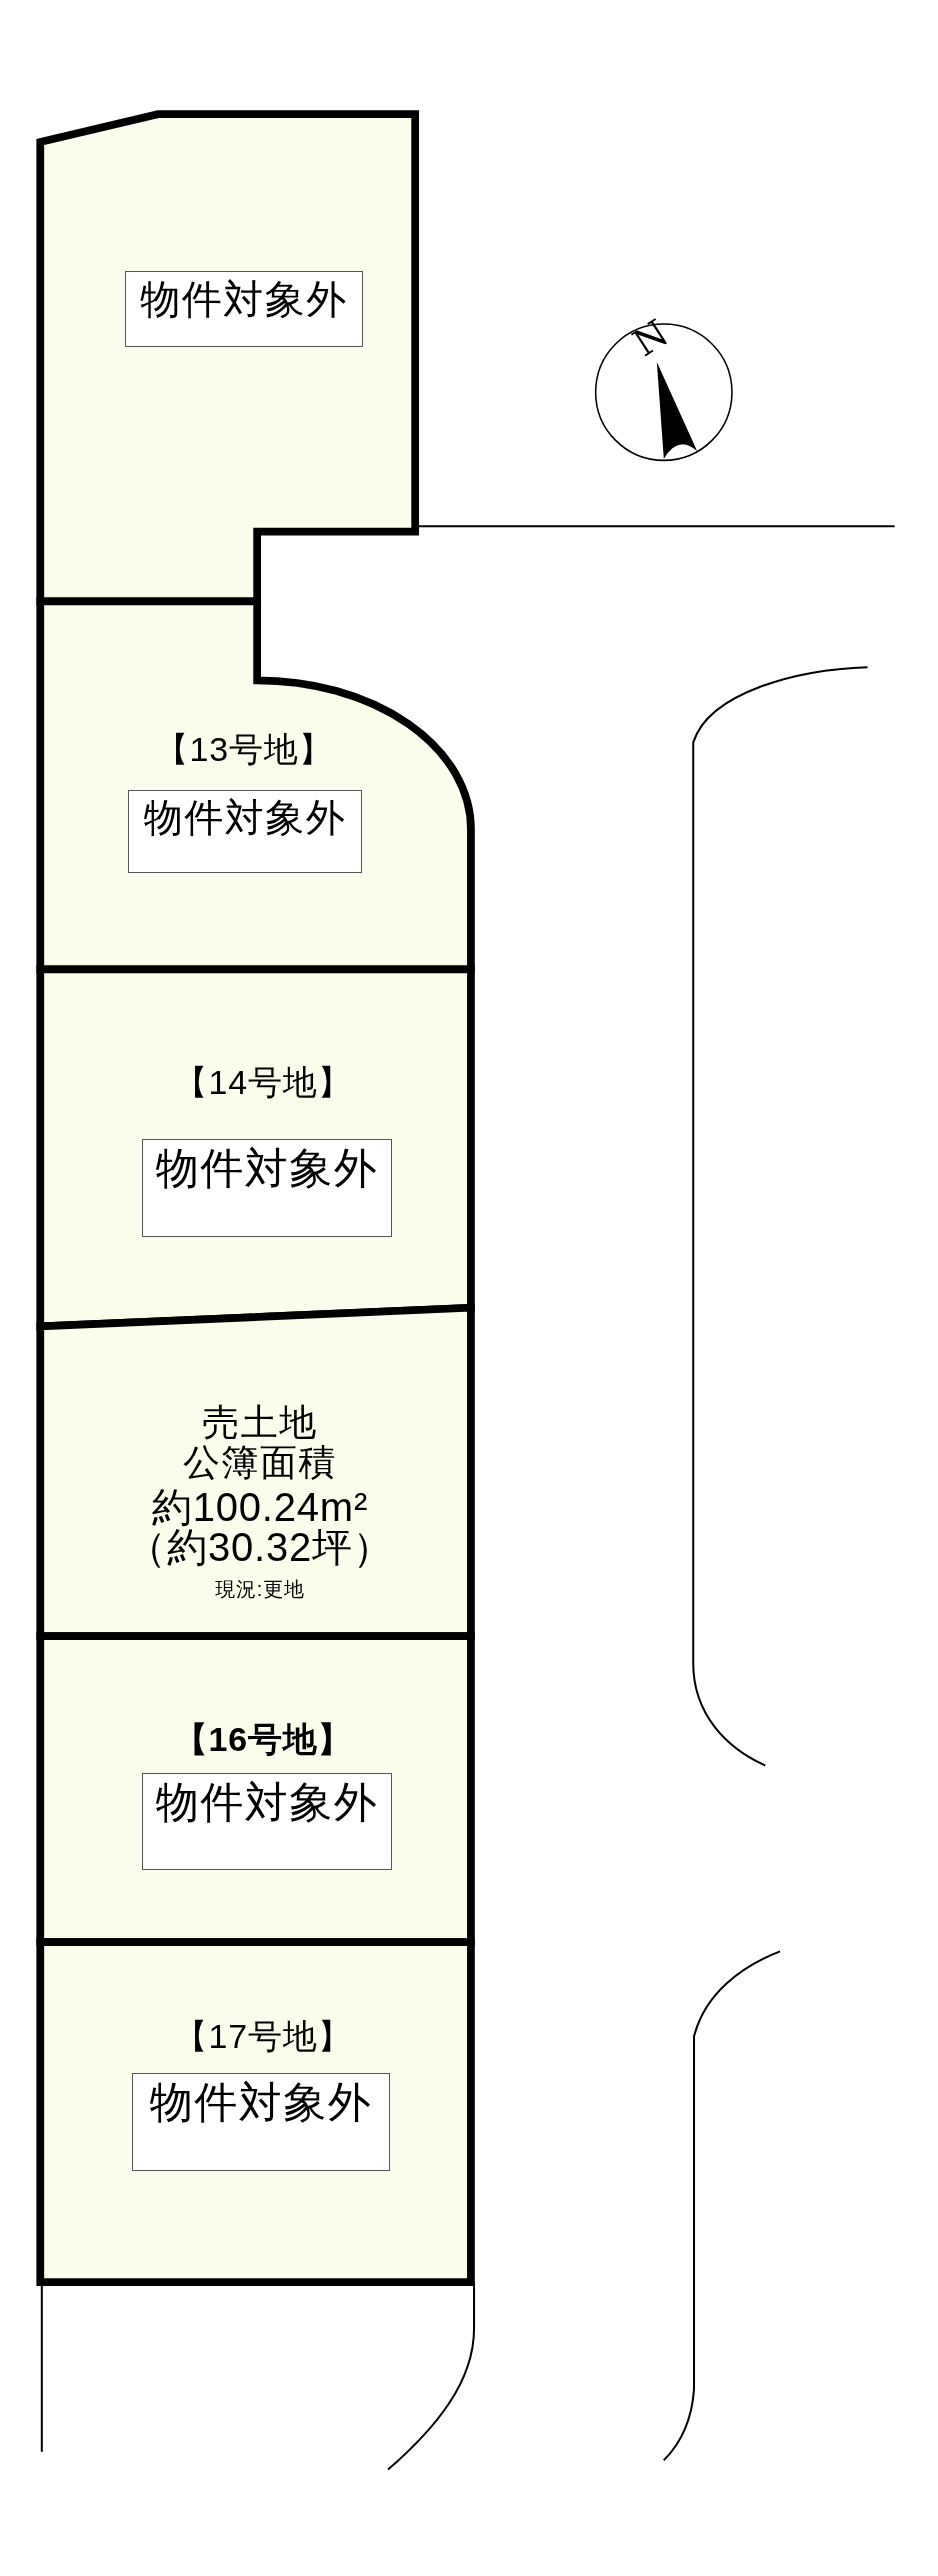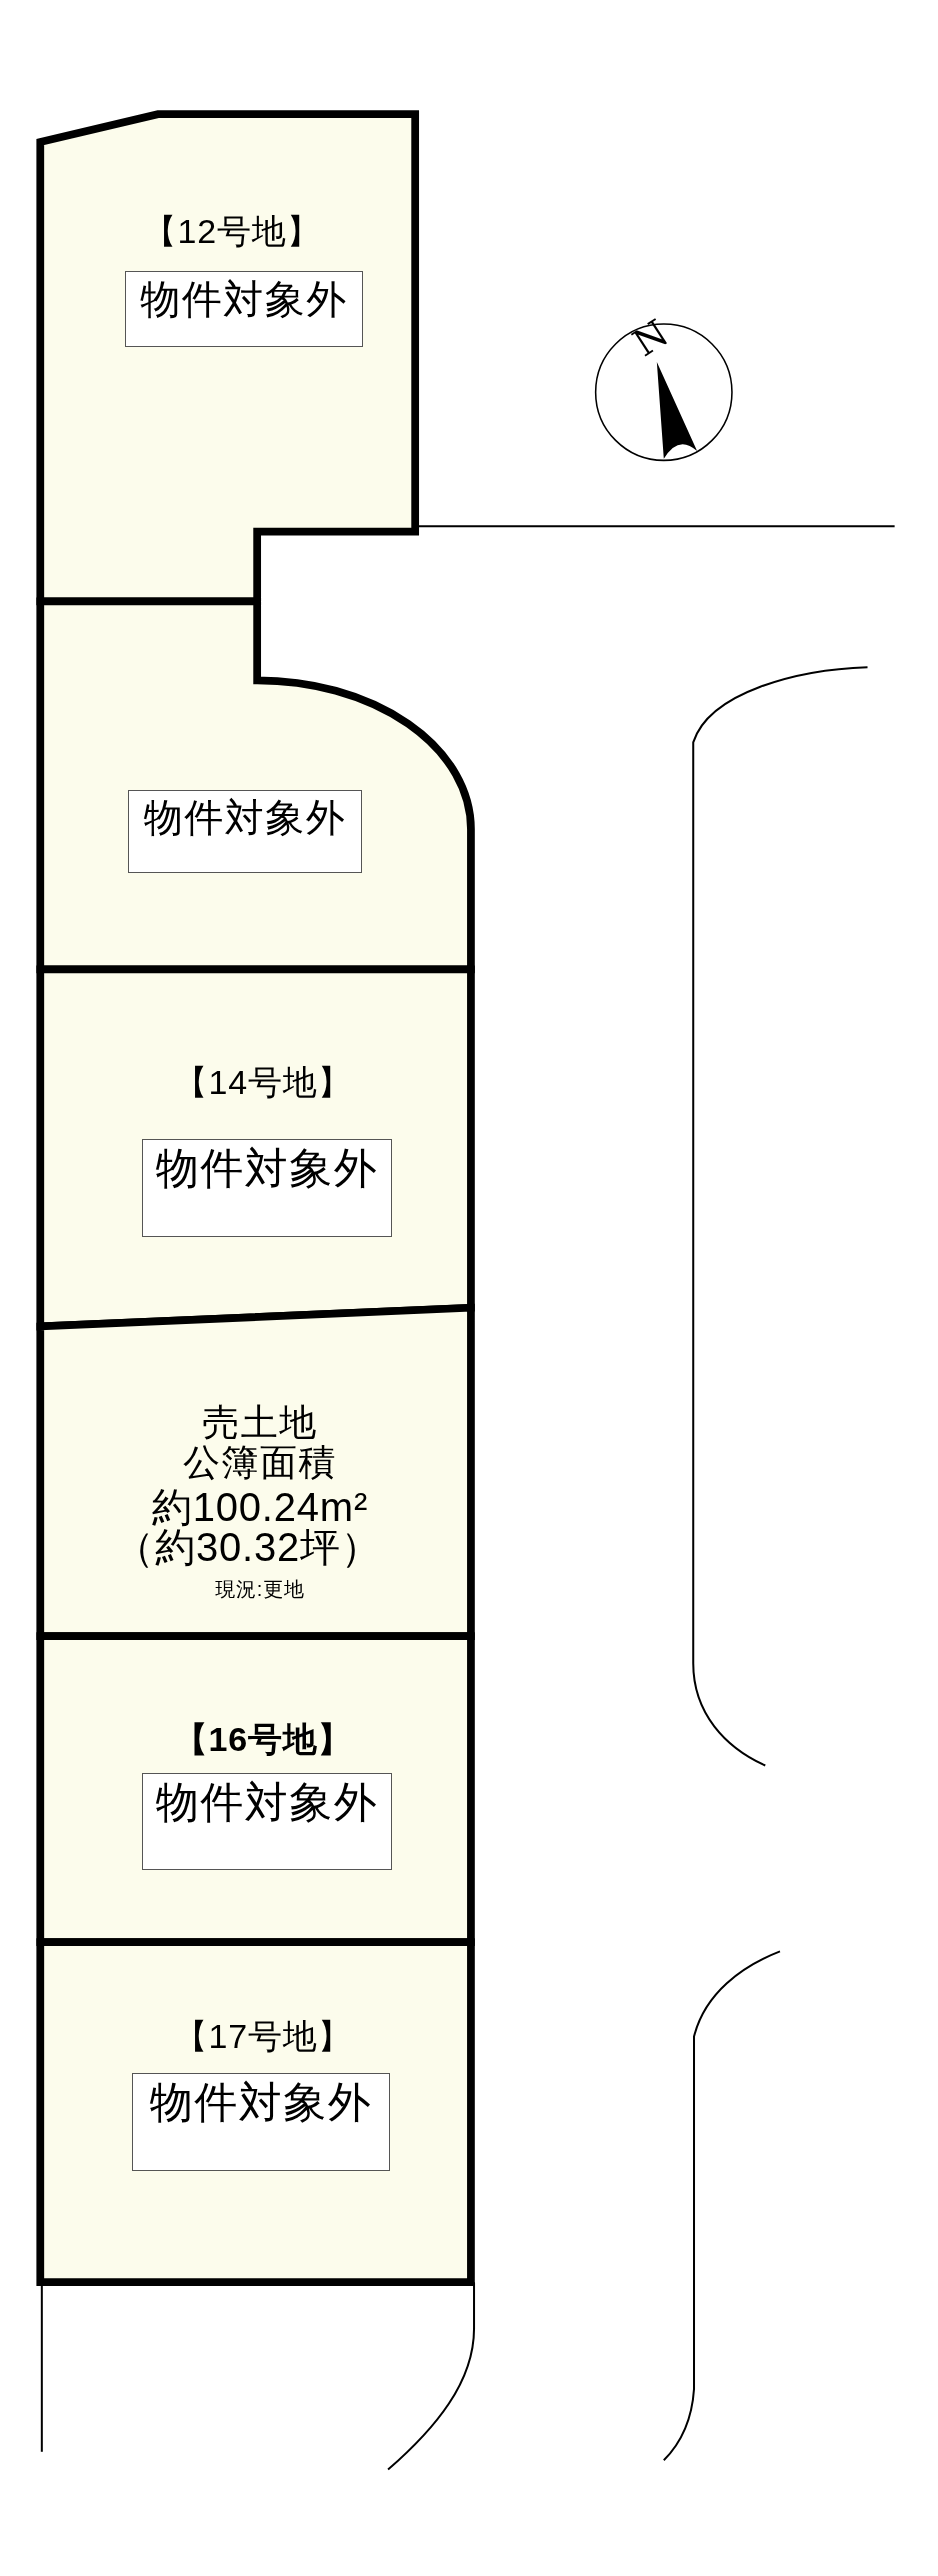--- a/index.html
+++ b/index.html
@@ -48,38 +48,38 @@
     <path class="roadline" d="M1007,2519 C958,2538 910,2573 896,2629 L896,3084 C893,3130 876,3157 857,3176"></path>
     <path class="roadline" d="M612,2946 L612,3006 C612,3075 562,3135 501,3188"></path>
     <path class="roadline" d="M54,2946 L54,3165"></path>
 
     <circle cx="857" cy="506" r="88" fill="none" stroke="#000" stroke-width="2"></circle>
     <path d="M848,467 L900,582 Q876,560 857,592 Z" fill="#000"></path>
   </svg>
 
   <div id="north-n">N</div>
 
-  <div class="txt plot-label" style="left:77px;top:209px;width:310px;">【12号地】</div>
   <div class="statusbox" style="left:125px;top:271px;width:236px;height:74px;font-size:40px;letter-spacing:1.5px;">
     <span>物件対象外</span>
   </div>
 
+  <div class="txt plot-label" style="left:89px;top:727px;width:310px;">【13号地】</div>
   <div class="statusbox" style="left:128px;top:790px;width:232px;height:81px;font-size:39px;letter-spacing:1.5px;">
     <span>物件対象外</span>
   </div>
 
   <div class="txt plot-label" style="left:108px;top:1060px;width:310px;">【14号地】</div>
   <div class="statusbox" style="left:142px;top:1139px;width:248px;height:96px;font-size:43px;letter-spacing:1.5px;">
     <span>物件対象外</span>
   </div>
 
   <div class="txt big" style="left:105px;top:1398px;width:310px;">売土地</div>
   <div class="txt big" style="left:105px;top:1438px;width:310px;">公簿面積</div>
   <div class="txt mid" style="left:105px;top:1480px;width:310px;">約100.24m²</div>
-  <div class="txt mid" style="left:93px;top:1520px;width:310px;">（約30.32坪）</div>
+  <div class="txt mid" style="left:105px;top:1520px;width:310px;">（約30.32坪）</div>
   <div class="txt small" style="left:105px;top:1576px;width:310px;">現況:更地</div>
 
   <div class="txt plot-label" style="left:108px;top:1717px;width:310px;font-weight:bold;">【16号地】</div>
   <div class="statusbox" style="left:142px;top:1773px;width:248px;height:95px;font-size:43px;letter-spacing:1.5px;">
     <span>物件対象外</span>
   </div>
 
   <div class="txt plot-label" style="left:108px;top:2014px;width:310px;">【17号地】</div>
   <div class="statusbox" style="left:132px;top:2073px;width:256px;height:96px;font-size:43px;letter-spacing:1.5px;">
     <span>物件対象外</span>

